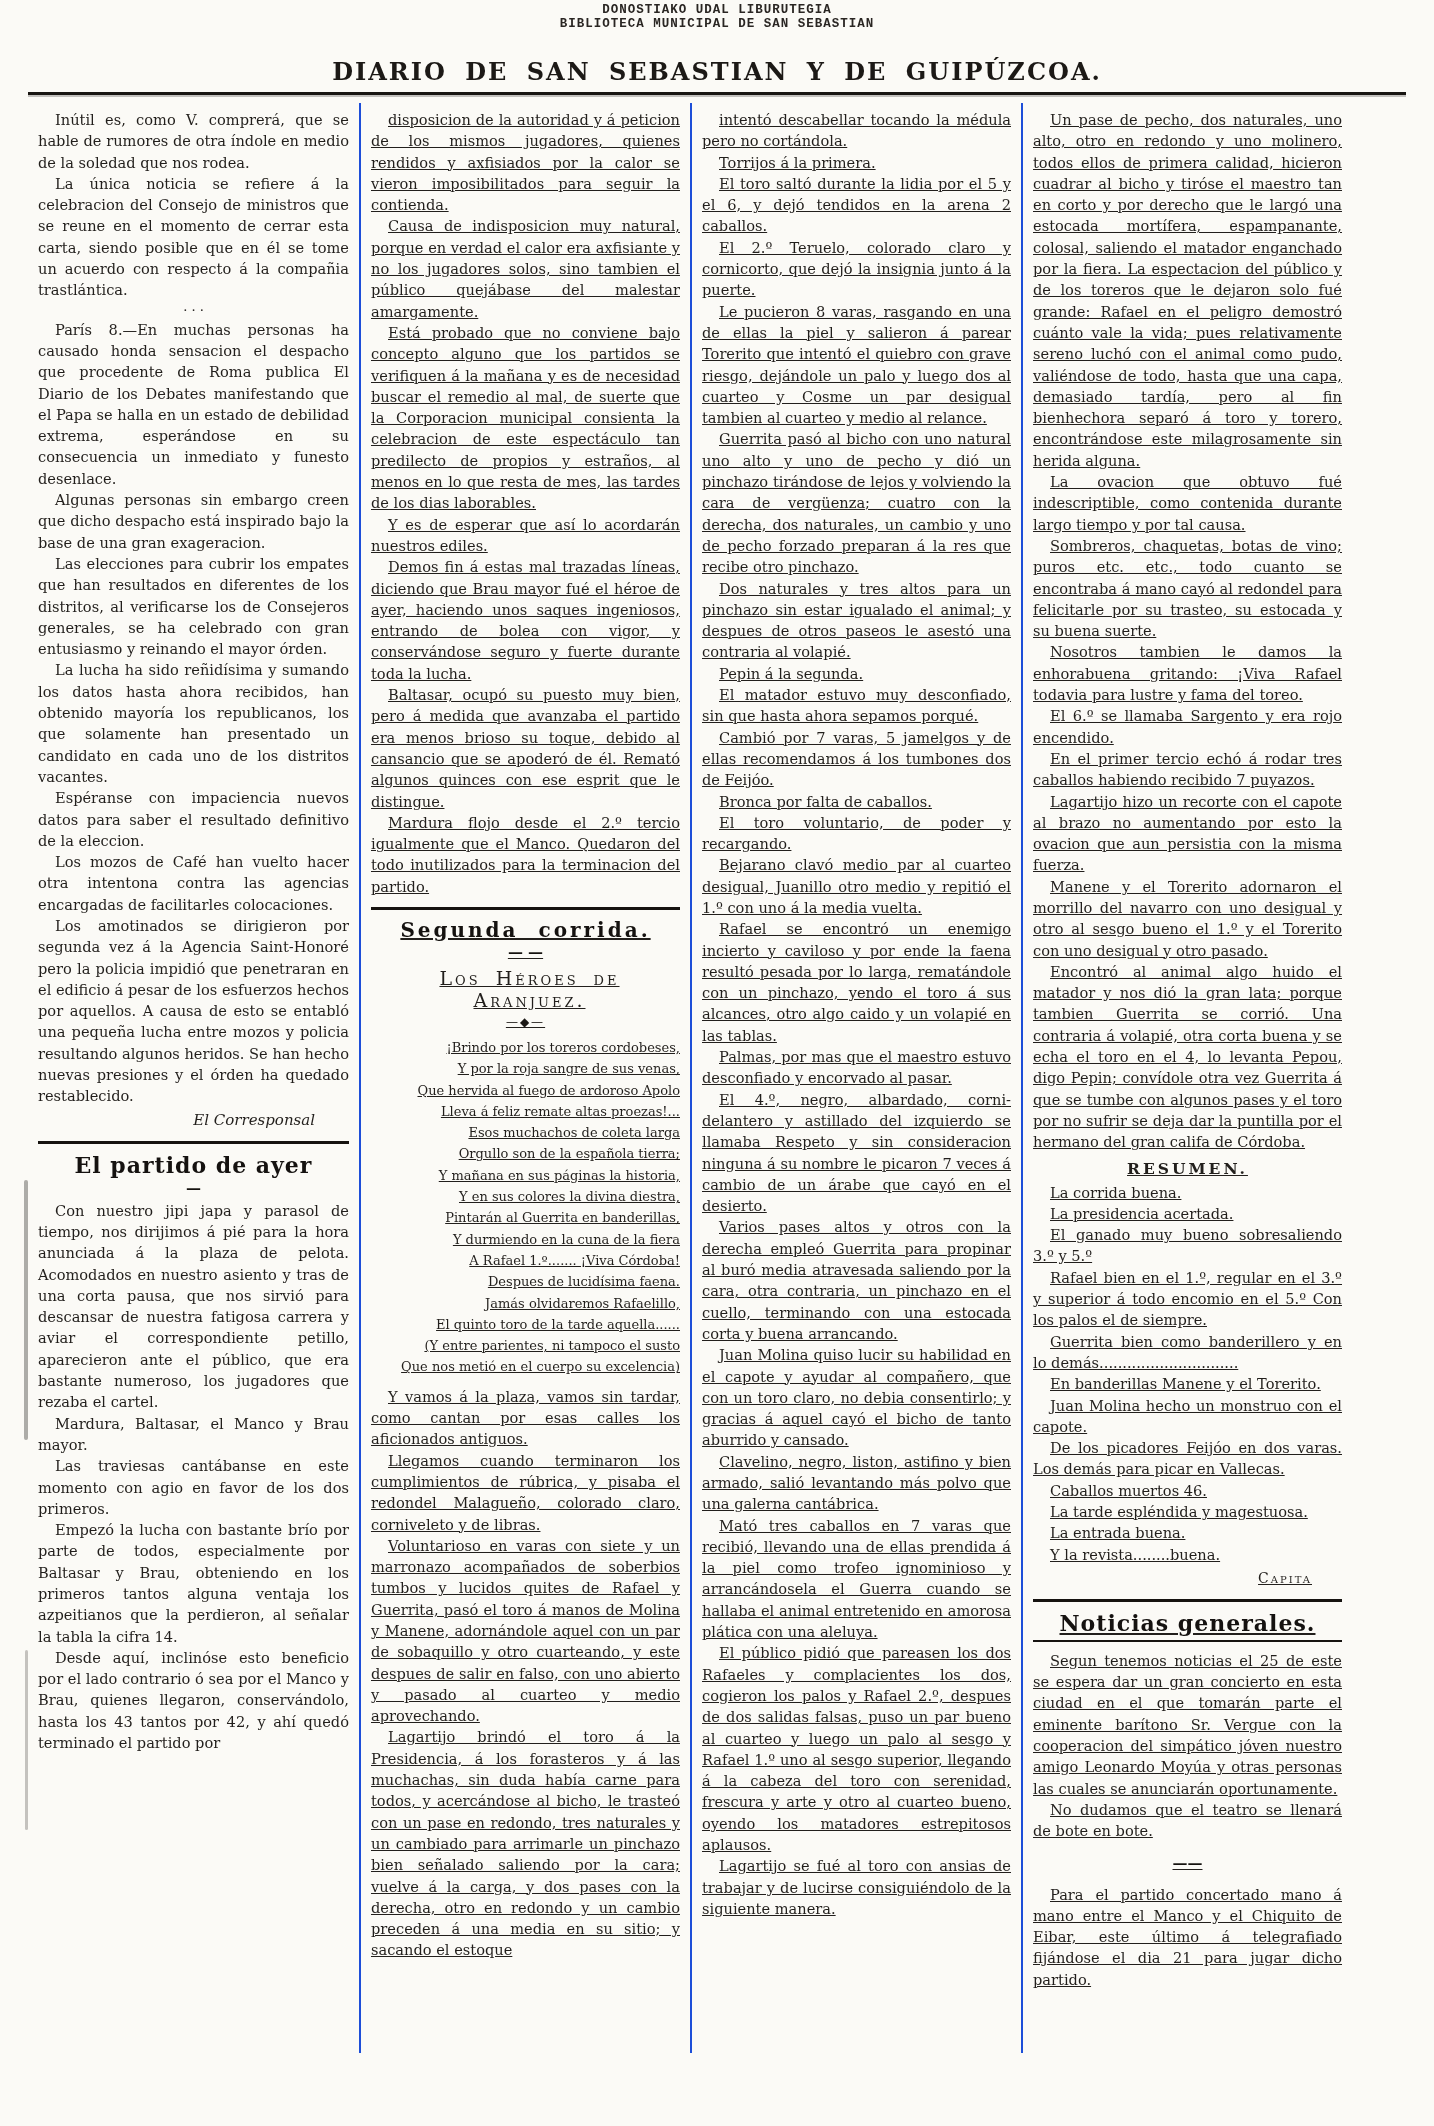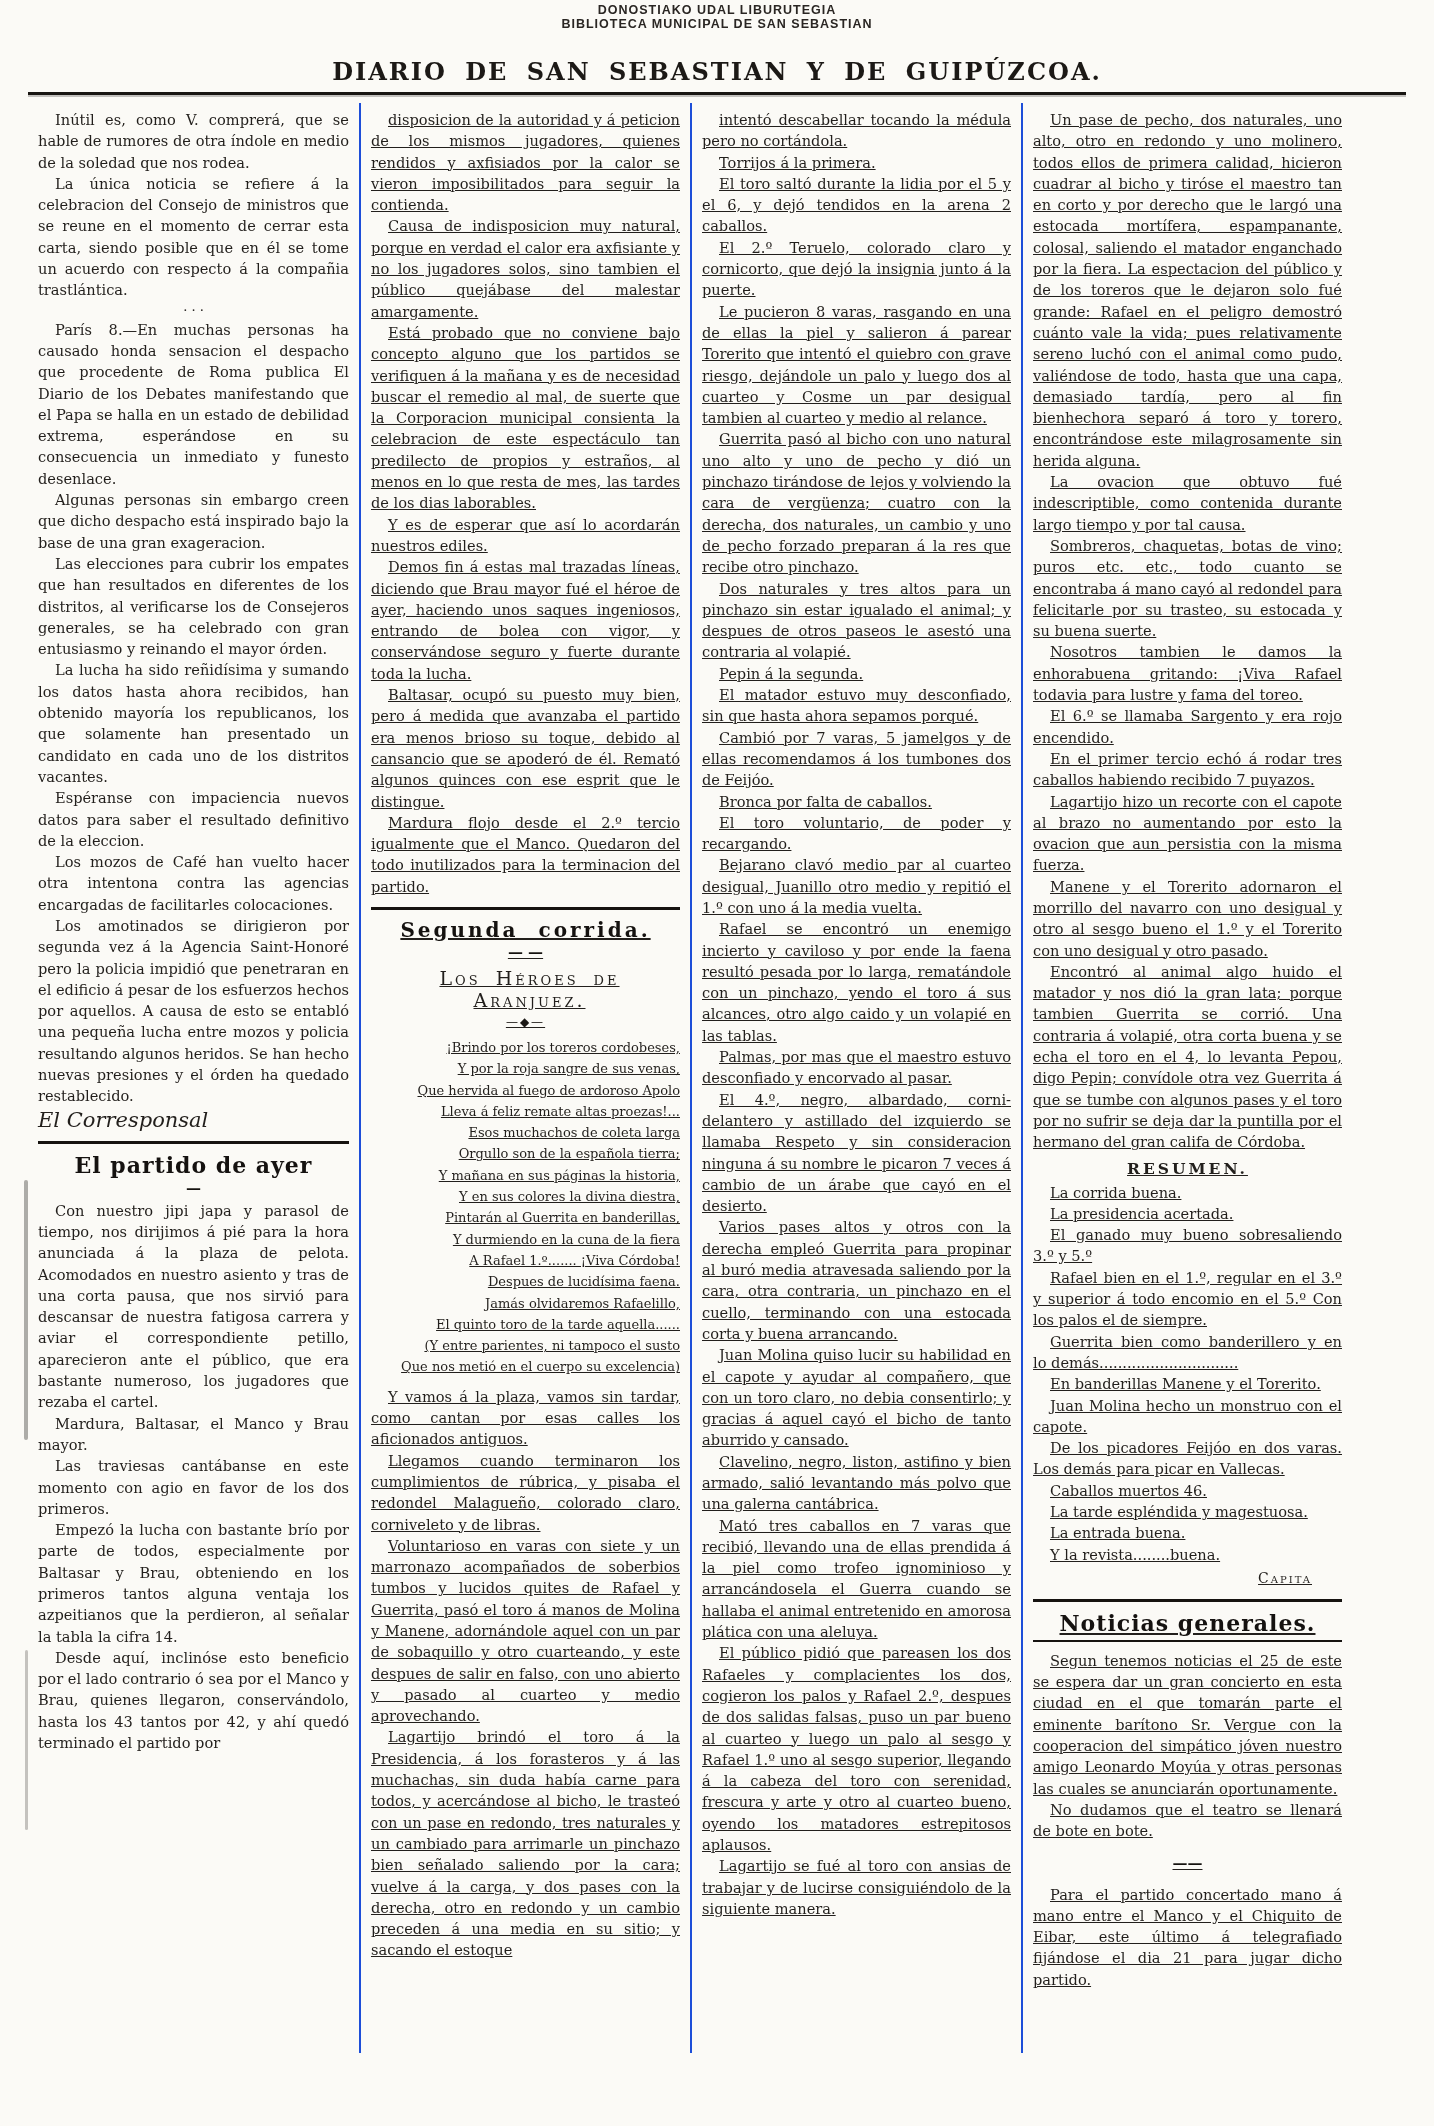--- a/index.html
+++ b/index.html
@@ -6,21 +6,21 @@
   body{
     width:1434px;height:2126px;overflow:hidden;
     background:#fbfaf6;
     font-family:"DejaVu Serif","Liberation Serif",serif;
     color:#221f1c;
     -webkit-font-smoothing:antialiased;
   }
   .page{position:relative;width:1434px;height:2126px;}
   .stamp{
     text-align:center;padding-top:3px;
-    font-family:Liberation Sans, sans-serif;
+    font-family:Liberation Mono, monospace;
     font-weight:bold;font-size:12.5px;line-height:14px;letter-spacing:1px;color:#2a2623;
   }
   .masthead{
     margin:26px 0 6px 0;text-align:center;
     font-size:24px;font-weight:bold;letter-spacing:2px;word-spacing:8px;
     color:#1c1916;
   }
   .head-rule{
     margin:2px 28px 0 28px;height:3px;background:#181512;
     box-shadow:0 2px 0 rgba(24,21,18,.25);
@@ -36,22 +36,22 @@
   .col + .col{border-left:2px solid #1d4ed8;text-decoration:underline;}
   .para{
     margin:0;text-indent:17px;text-align:justify;
     font-size:14.6px;line-height:21.3px;
   }
   .verse-line{
     margin:0;text-indent:0;text-align:right;
     font-size:13px;line-height:21.3px;
   }
   .sig{
-    margin:2px 45px 2px 0;font-style:italic;
-    font-size:21px;line-height:22px;
+    margin:2px 34px 2px 0;text-align:right;font-style:italic;
+    font-size:15px;line-height:22px;
   }
   .sig-caps{
     margin:2px 30px 2px 0;text-align:right;font-style:normal;
     font-variant:small-caps;letter-spacing:2px;font-size:14px;line-height:22px;
   }
   .section-rule{
     margin:10px 0 8px 0;height:3px;background:#161310;
   }
   .thin-rule{
     margin:4px 0 8px 0;height:2px;background:#161310;

